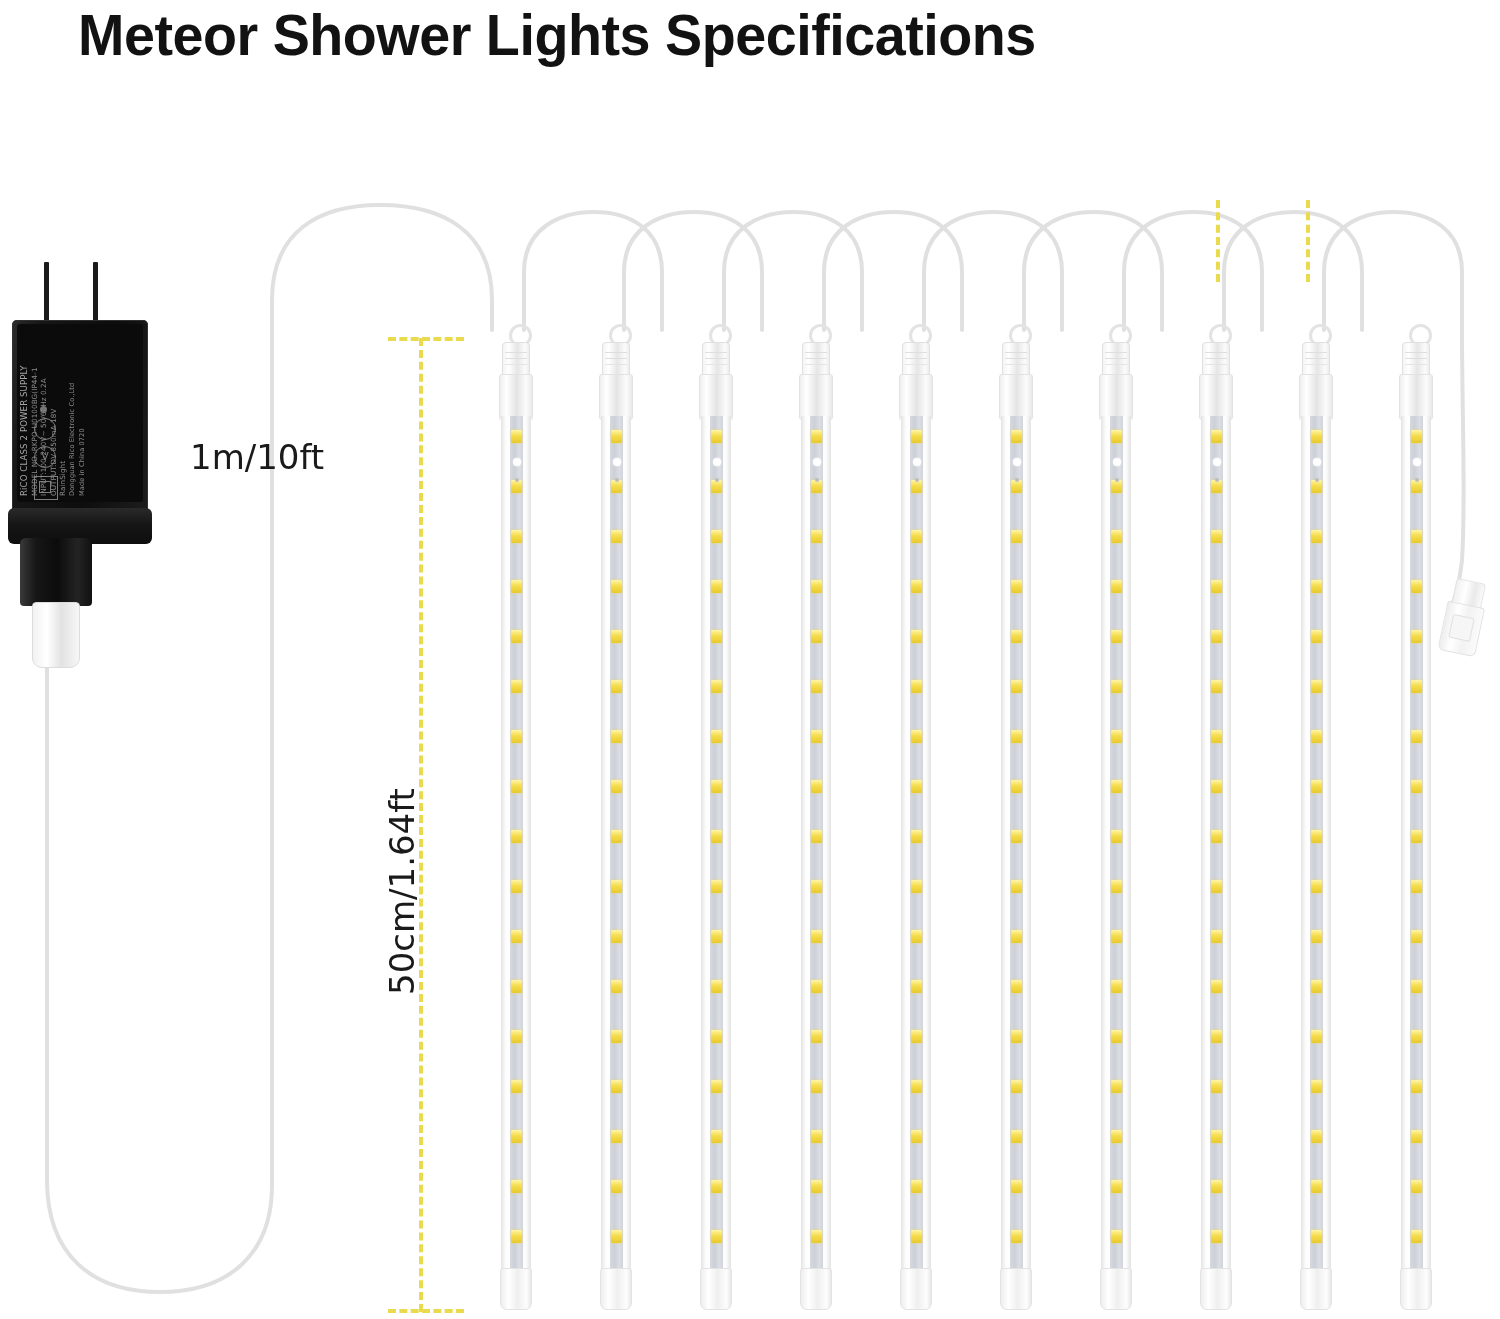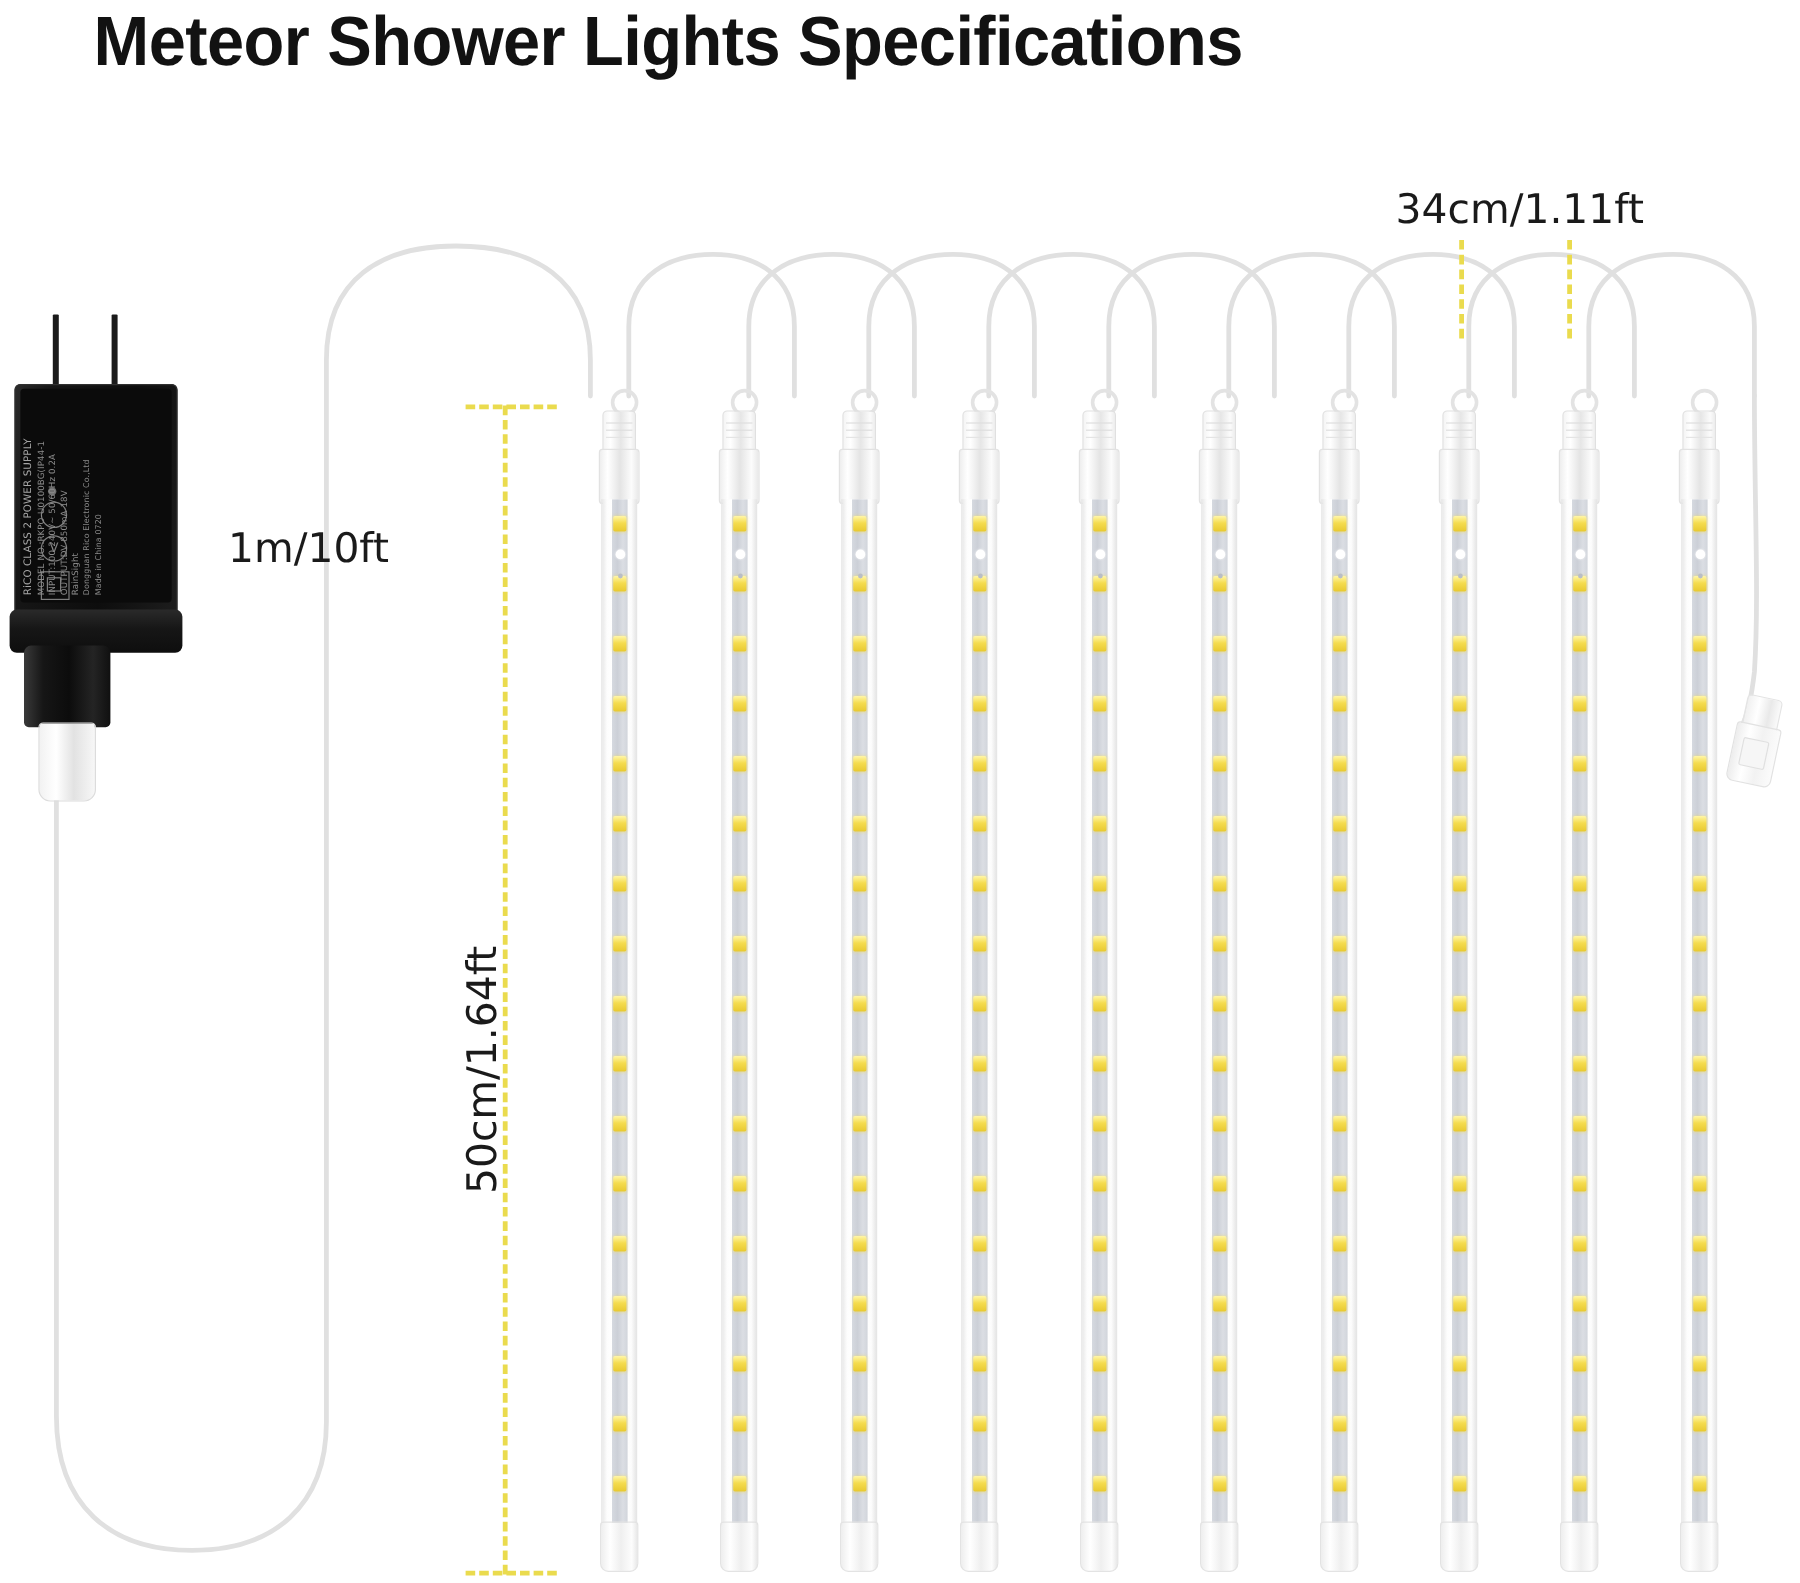--- a/index.html
+++ b/index.html
@@ -409,21 +409,20 @@
   </svg>
 
   <div id="guide-v-main" class="dash-v"></div>
   <div id="guide-h-top" class="dash-h"></div>
   <div id="guide-h-bottom" class="dash-h"></div>
   <div id="guide-sp-left" class="dash-v"></div>
   <div id="guide-sp-right" class="dash-v"></div>
 
   <div id="label-cord" class="measure-label">1m/10ft</div>
   <div id="label-drop" class="measure-label">50cm/1.64ft</div>
-  <div id="label-spacing" class="measure-label">34cm/1.11ft</div>
 
   <div id="adapter">
     <div id="prong-a" class="prong"></div>
     <div id="prong-b" class="prong"></div>
 
     <div id="adapter-body">
       <div id="adapter-face"></div>
 
       <div id="mark-dot" class="cert-mark"></div>
       <div id="mark-circle1" class="cert-mark"></div>

